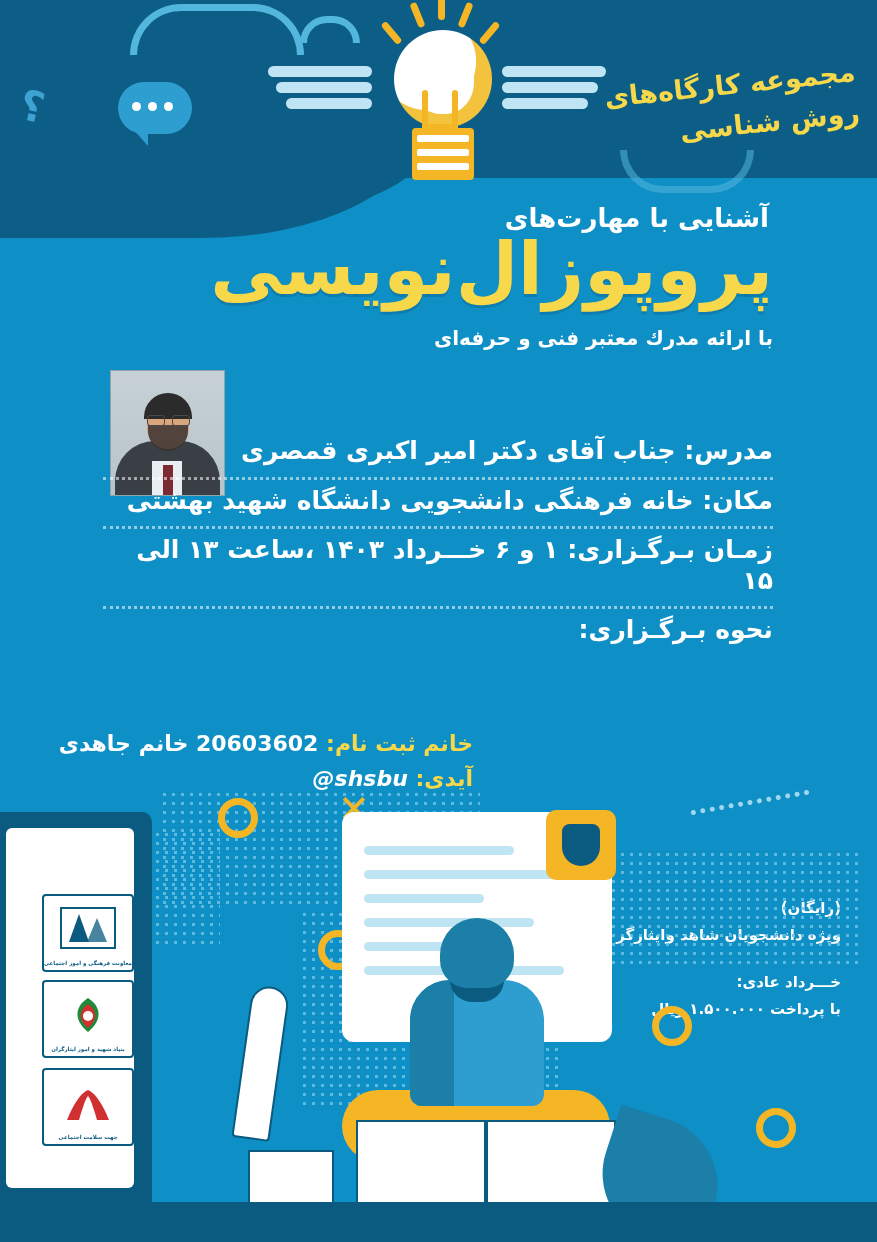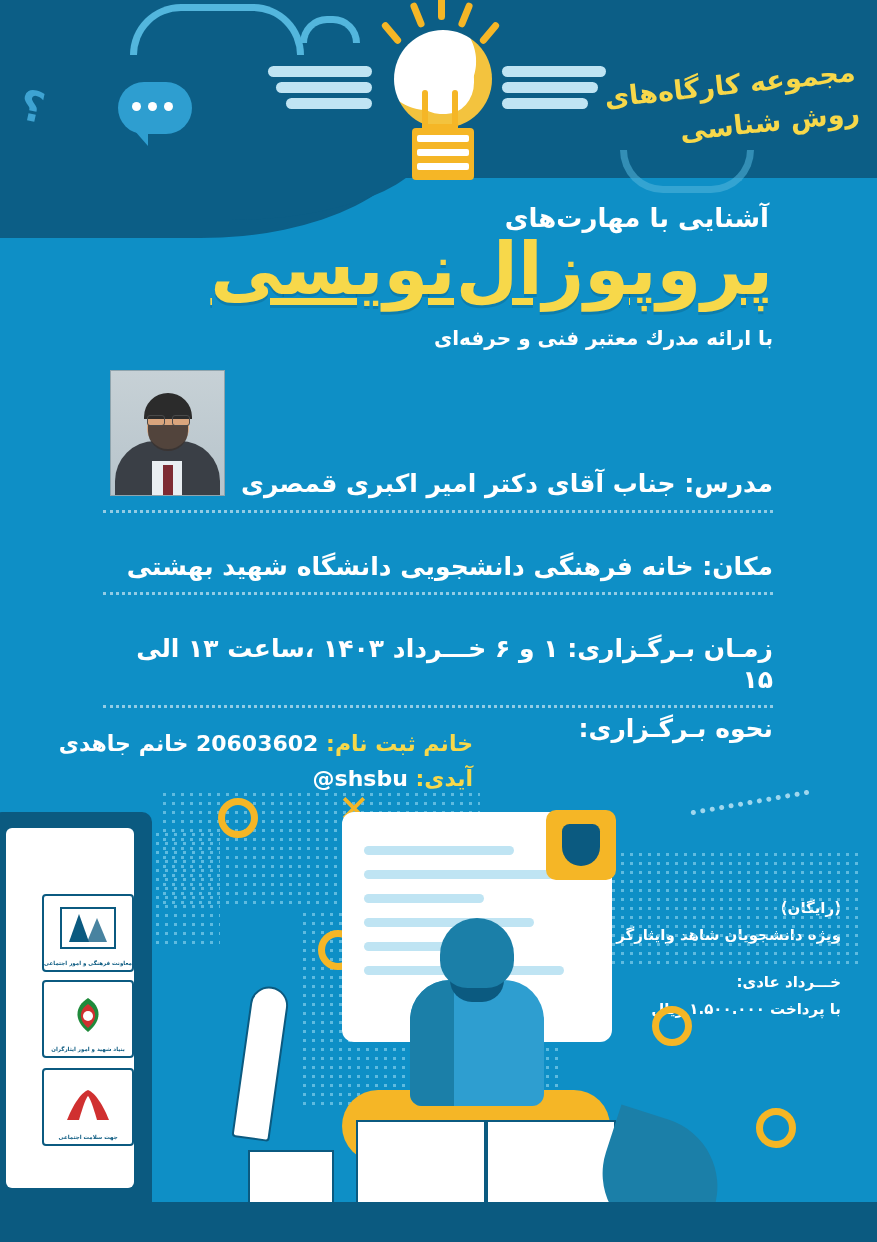--- a/index.html
+++ b/index.html
@@ -77,21 +77,20 @@
     color:#f7d84a;font-weight:bold;font-size:27px;line-height:1.5;
     transform:rotate(-6deg);transform-origin:100% 0;
   }
   .subtitle-small{
     position:absolute;right:108px;top:203px;color:#ffffff;font-size:26px;font-weight:bold;
   }
   .main-title{
     position:absolute;right:104px;top:232px;color:#f7d84a;font-size:72px;font-weight:bold;
     letter-spacing:-1px;line-height:1.05;
     text-shadow:0 3px 0 rgba(0,0,0,.12);
-    text-decoration:underline;
   }
   .tagline{
     position:absolute;right:104px;top:326px;color:#ffffff;font-size:20px;font-weight:bold;
   }
 
   
   .photo{
     position:absolute;left:110px;top:370px;width:113px;height:124px;background:#c9d3d8;
     border:1px solid #8fa4ad;overflow:hidden;
   }
@@ -104,32 +103,32 @@
   .ph-beard{position:absolute;left:37px;top:54px;width:40px;height:26px;border-radius:0 0 22px 22px;background:#3a3230;opacity:.85;}
   .ph-glass{position:absolute;left:36px;top:44px;width:42px;height:9px;}
   .ph-glass i{position:absolute;width:16px;height:9px;border:1px solid #4a4a4a;border-radius:3px;}
 
   
   .info{
     position:absolute;right:104px;top:430px;width:670px;color:#ffffff;text-align:right;
   }
   .row{font-size:25px;font-weight:bold;line-height:1.22;padding:6px 0 10px 0;position:relative;}
   .row .lbl{color:#ffffff;}
-  .dotted{border-bottom:3px dotted rgba(255,255,255,.55);margin-top:33px;}
+  .dotted{border-bottom:3px dotted rgba(255,255,255,.55);}
   .row.r1{padding-right:0;}
   .row.r3{letter-spacing:0px;}
   .row.r4{display:flex;justify-content:space-between;align-items:baseline;gap:20px;}
   .row.r4 .val{font-size:24px;}
 
   
   .contact{
     position:absolute;right:404px;top:726px;text-align:right;color:#ffffff;font-weight:bold;font-size:22px;line-height:1.6;
   }
   .contact .k{color:#f7d84a;}
-  .contact .id{direction:ltr;display:inline-block;}
+  .contact .id{direction:ltr;display:inline-block;font-style:italic;}
 
   
   .notes{
     position:absolute;right:36px;top:895px;width:250px;text-align:right;color:#ffffff;
     font-size:15px;font-weight:bold;line-height:1.8;
   }
   .notes .n2{margin-top:20px;}
 
   
   .scene{position:absolute;left:0;top:790px;width:877px;height:452px;overflow:hidden;}

